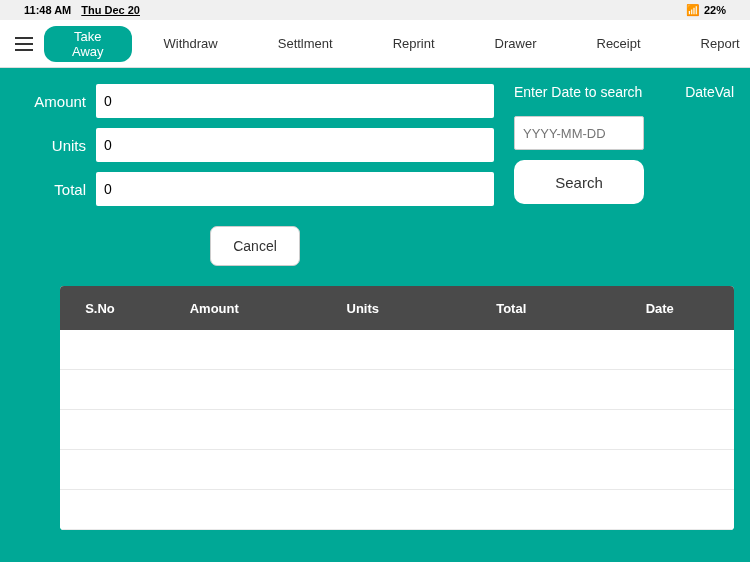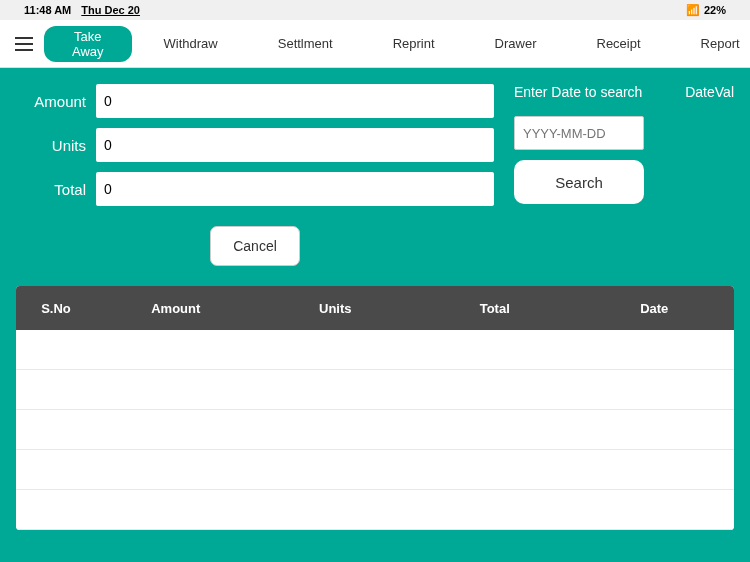--- a/index.html
+++ b/index.html
@@ -167,20 +167,21 @@
       font-weight: 500;
       display: block;
     }
 
     
     .table-container {
       background: white;
       border-radius: 4px;
       overflow: hidden;
       margin-top: 10px;
+      margin-left: 44px;
     }
     .table-header {
       background: #4a4a4a;
       display: flex;
       height: 44px;
       align-items: center;
     }
     .th {
       color: white;
       font-size: 13px;

